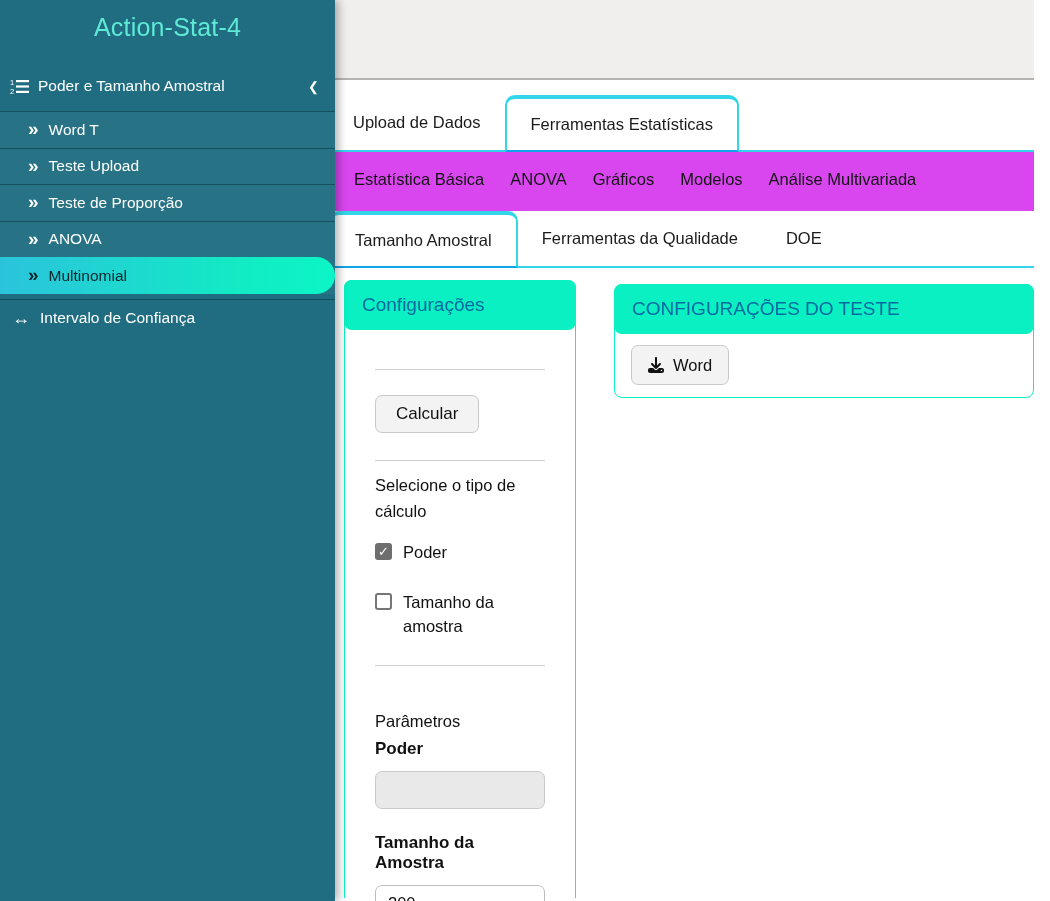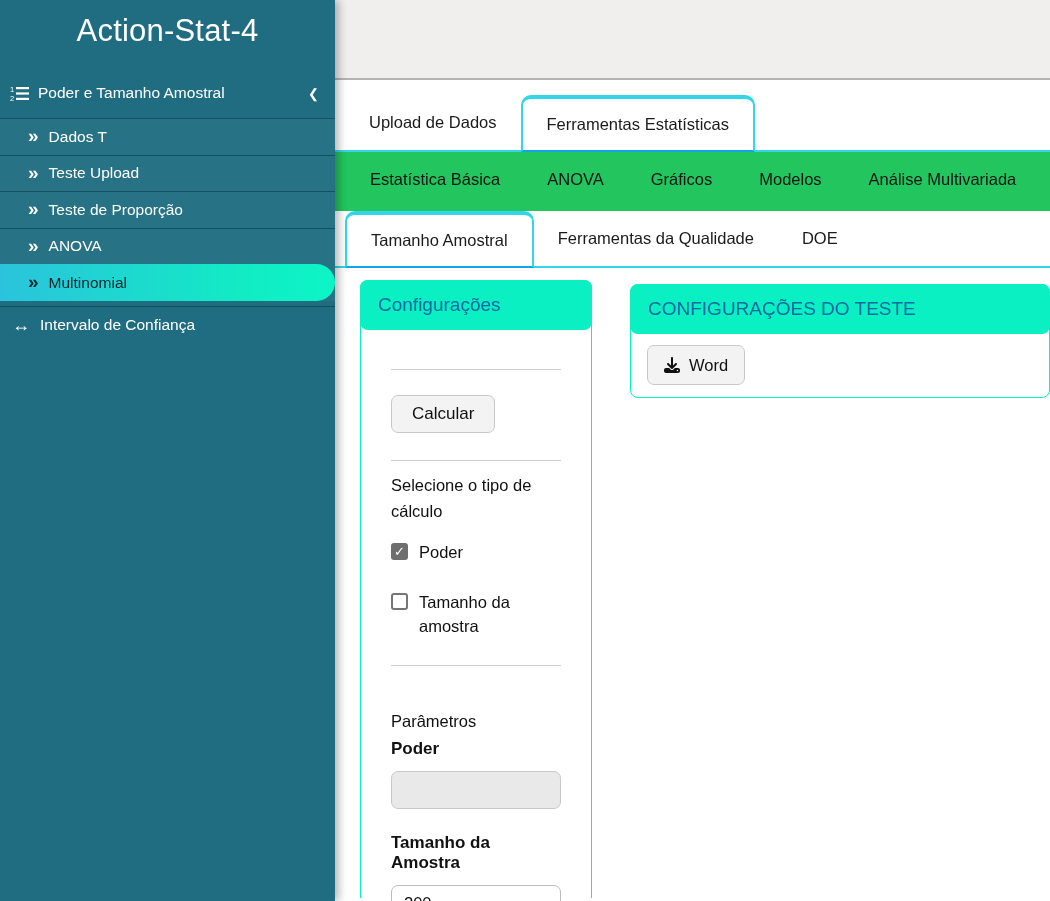--- a/index.html
+++ b/index.html
@@ -11,50 +11,50 @@
   *{box-sizing:border-box}
   html,body{margin:0;padding:0}
   body{
     width:1050px;height:901px;position:relative;overflow:hidden;
     font-family:"Liberation Sans",sans-serif;background:#fff;color:#141414;
   }
 
   
   .sidebar{position:absolute;left:0;top:0;width:335px;height:901px;background:var(--teal);
     box-shadow:4px 0 8px rgba(0,0,0,.28);z-index:5}
-  .app-title{color:#ffffff;font-size:31px;text-align:center;padding:13px 16px 10px;letter-spacing:.2px}
+  .app-title{color:#5eead4;font-size:25px;text-align:center;padding:13px 16px 10px;letter-spacing:.2px}
   .menu-header{display:flex;align-items:center;gap:9px;height:40px;margin-top:14px;
     padding:0 16px 0 10px;color:#fff;font-size:15.5px;cursor:pointer}
   .menu-header .grow{flex:1}
   .chevron-left{font-size:13px;color:#fff}
   .submenu{margin-top:5px;background:rgba(255,255,255,.04)}
   .submenu-item{display:flex;align-items:center;gap:10px;height:36.5px;padding-left:28px;
     color:#fff;font-size:15.5px;border-top:1px solid var(--sep);cursor:pointer}
   .dbl-chevron{font-size:19px;font-weight:bold;line-height:1;margin-top:-2px}
   .submenu-item.active{
     background:linear-gradient(90deg,#2bc3dc 0%,#12ebc4 72%,#0cf5c6 100%);
     color:#09262c;border-radius:0 19px 19px 0;border-top-color:transparent}
   .iv-item{display:flex;align-items:center;gap:10px;height:38px;margin-top:5px;padding-left:12px;
     color:#fff;font-size:15.5px;border-top:1px solid var(--sep);cursor:pointer}
   .arrows-h{font-size:18px;font-weight:bold;line-height:1}
 
   
-  .main{position:absolute;left:335px;top:0;width:715px;height:716px}
+  .main{position:absolute;left:319px;top:0;width:715px;height:716px}
   .topbar{height:80px;background:#f0efee;border-bottom:2px solid #b4b4b4}
   .content{background:#fff}
 
   .tab-row{display:flex;align-items:stretch;height:57px;padding-left:10px;
     border-bottom:2px solid var(--cyan);position:relative;background:#fff}
   .tab-row.first{margin-top:15px}
   .tab-row.third{margin-top:0}
   .tab{display:flex;align-items:center;padding:0 24px;font-size:16.5px;color:#1b1b1b;cursor:pointer}
   .tab.active{border:2px solid var(--cyan);border-top:4px solid var(--cyan);
     border-bottom:2px solid #0ea5e9;margin-bottom:-2px;border-radius:10px 10px 0 0;background:#fff;z-index:2}
 
-  .nav-row{display:flex;gap:47px;padding:18px 0 22px 35px;font-size:16.5px;color:#141414;background:#22c55e}
+  .nav-row{display:flex;gap:26px;padding:18px 0 22px 35px;font-size:16.5px;color:#141414;background:#d946ef}
   .nav-item{cursor:pointer;white-space:nowrap}
 
   
   .panels{display:flex;gap:38px;padding:12px 0 0 25px;align-items:flex-start}
   .panel{border:1px solid var(--mint);background:#fff}
   .panel-header{background:var(--mint);color:#0369a1;font-size:19px;padding:14px 18px;
     border-radius:8px;margin:-1px;position:relative}
   .panel-config{width:248px;height:618px;border-radius:8px 8px 0 0;border-bottom:none}
   .panel-test{width:500px;border-radius:8px;margin-top:4px}
 
@@ -104,21 +104,21 @@
         <rect x="6" y="12.8" width="13" height="2.2" fill="#ffffff"></rect>
       </svg>
     </span>
     <span class="grow">Poder e Tamanho Amostral</span>
     <span class="chevron-left">❮</span>
   </div>
 
   <nav class="submenu">
     <div class="submenu-item">
       <span class="dbl-chevron">»</span>
-      <span>Dados T</span>
+      <span>Word T</span>
     </div>
     <div class="submenu-item">
       <span class="dbl-chevron">»</span>
       <span>Teste Upload</span>
     </div>
     <div class="submenu-item">
       <span class="dbl-chevron">»</span>
       <span>Teste de Proporção</span>
     </div>
     <div class="submenu-item">

